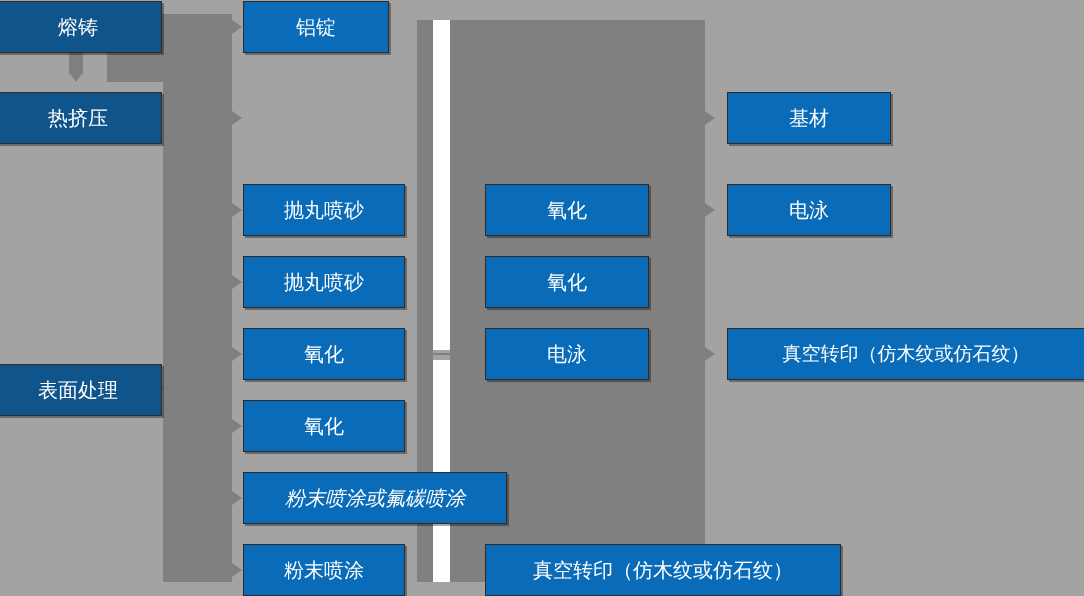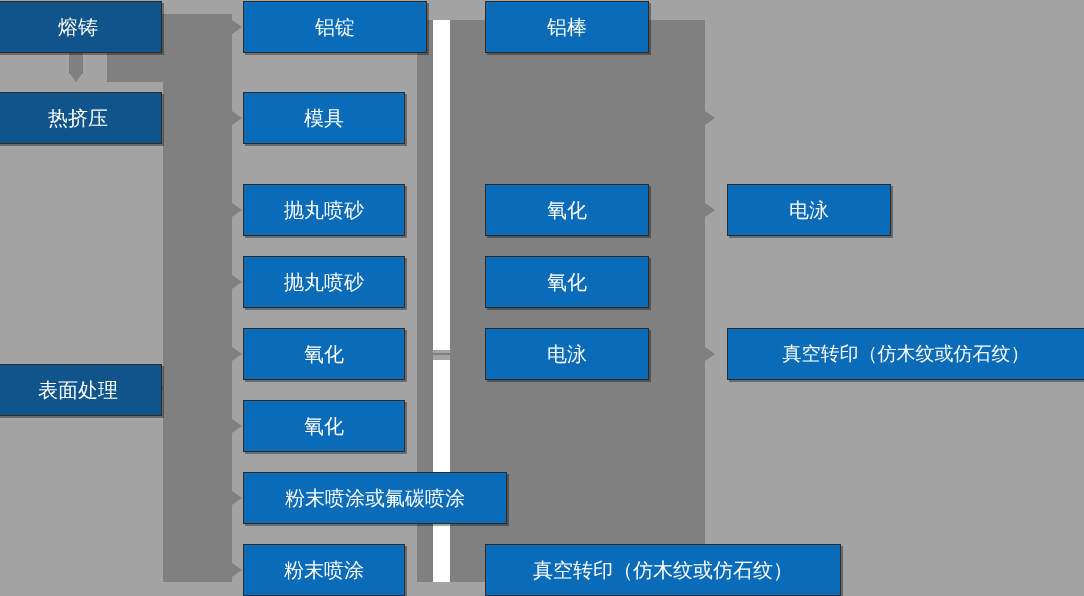--- a/index.html
+++ b/index.html
@@ -98,31 +98,30 @@
   <div class="band" style="left:433px; top:360px; width:17px; height:222px; background:#ffffff;"></div>
 
   <div class="arrow-r" style="left:705px; top:111px;"></div>
   <div class="arrow-r" style="left:705px; top:203px;"></div>
   <div class="arrow-r" style="left:705px; top:347px;"></div>
 
   <div class="box dark t20" style="left:-6px; top:1px; width:168px; height:52px;">熔铸</div>
   <div class="box dark t20" style="left:-6px; top:92px; width:168px; height:52px;">热挤压</div>
   <div class="box dark t20" style="left:-6px; top:364px; width:168px; height:52px;">表面处理</div>
 
-  <div class="box light t20" style="left:243px; top:1px; width:184px; height:52px;">铝锭</div>
-  <div class="box light t20" style="left:243px; top:92px; width:162px; height:52px;">模具</div>
+  <div class="box light t20" style="left:243px; top:1px; width:146px; height:52px;">铝锭</div>
   <div class="box light t20" style="left:243px; top:184px; width:162px; height:52px;">抛丸喷砂</div>
   <div class="box light t20" style="left:243px; top:256px; width:162px; height:52px;">抛丸喷砂</div>
   <div class="box light t20" style="left:243px; top:328px; width:162px; height:52px;">氧化</div>
   <div class="box light t20" style="left:243px; top:400px; width:162px; height:52px;">氧化</div>
-  <div class="box light t20" style="left:243px; top:472px; width:264px; height:52px;">粉末喷涂或氟碳喷涂</div>
+  <div class="box light t20" style="left:243px; top:472px; width:264px; height:52px;font-style:italic;">粉末喷涂或氟碳喷涂</div>
   <div class="box light t20" style="left:243px; top:544px; width:162px; height:52px;text-align:right;">粉末喷涂</div>
 
-  <div class="box light t20" style="left:485px; top:1px; width:164px; height:52px;">铝棒</div>
   <div class="box light t20" style="left:485px; top:184px; width:164px; height:52px;">氧化</div>
   <div class="box light t20" style="left:485px; top:256px; width:164px; height:52px;">氧化</div>
   <div class="box light t20" style="left:485px; top:328px; width:164px; height:52px;">电泳</div>
   <div class="box light t20" style="left:485px; top:544px; width:356px; height:52px;">真空转印（仿木纹或仿石纹）</div>
 
+  <div class="box light t20" style="left:727px; top:92px; width:164px; height:52px;">基材</div>
   <div class="box light t20" style="left:727px; top:184px; width:164px; height:52px;">电泳</div>
   <div class="box light t19" style="left:727px; top:328px; width:358px; height:52px;">真空转印（仿木纹或仿石纹）</div>
 
 </div>
 
 </body></html>

